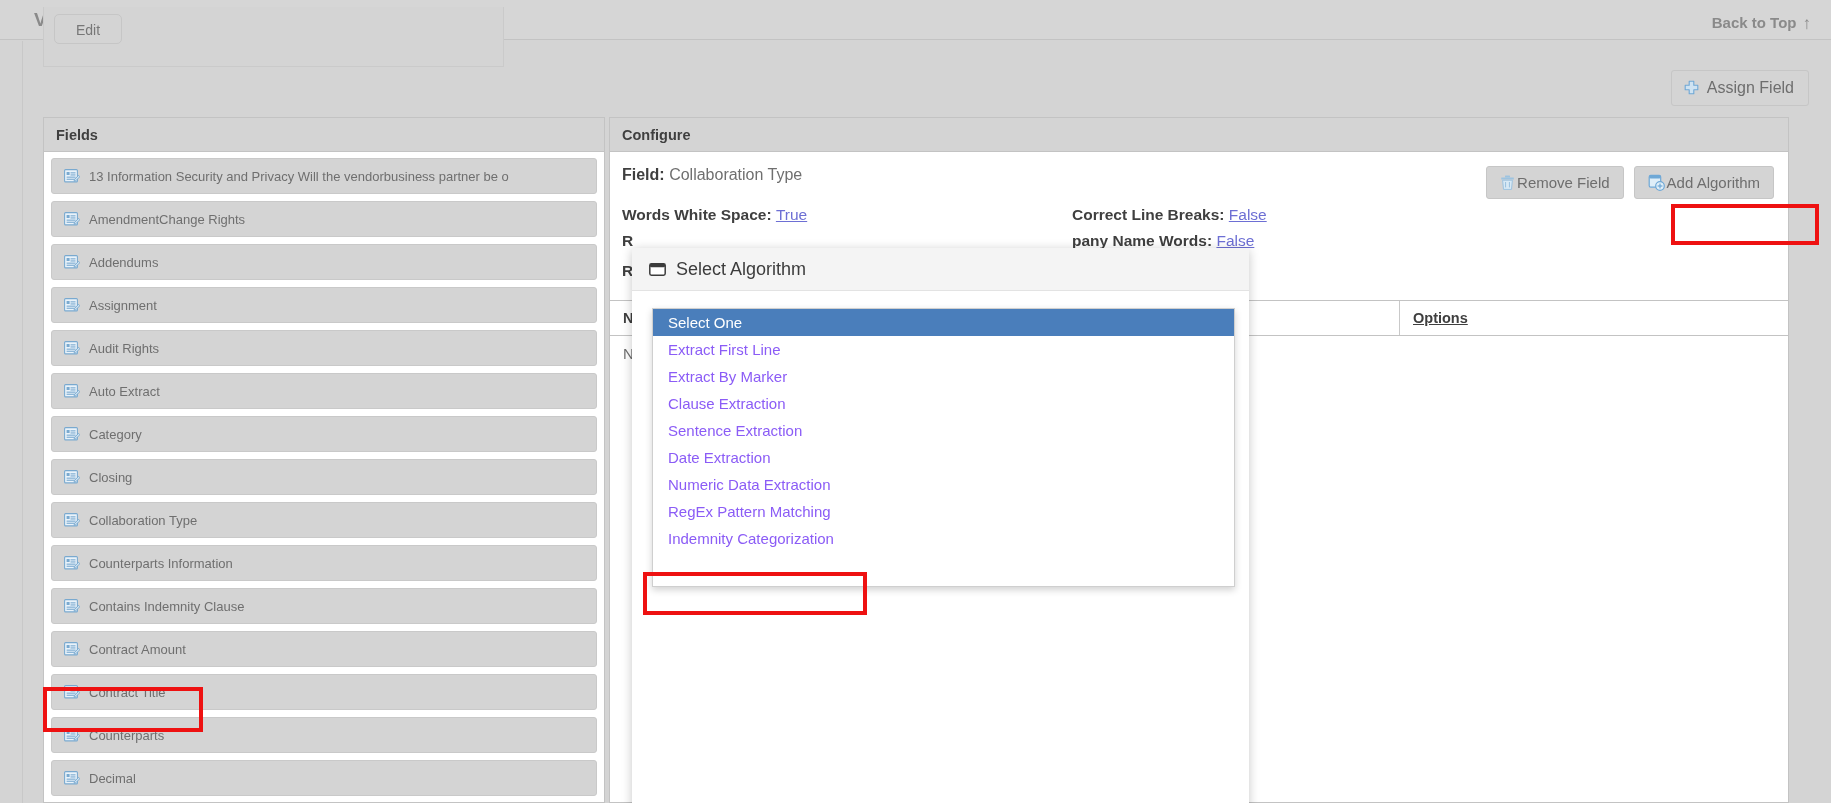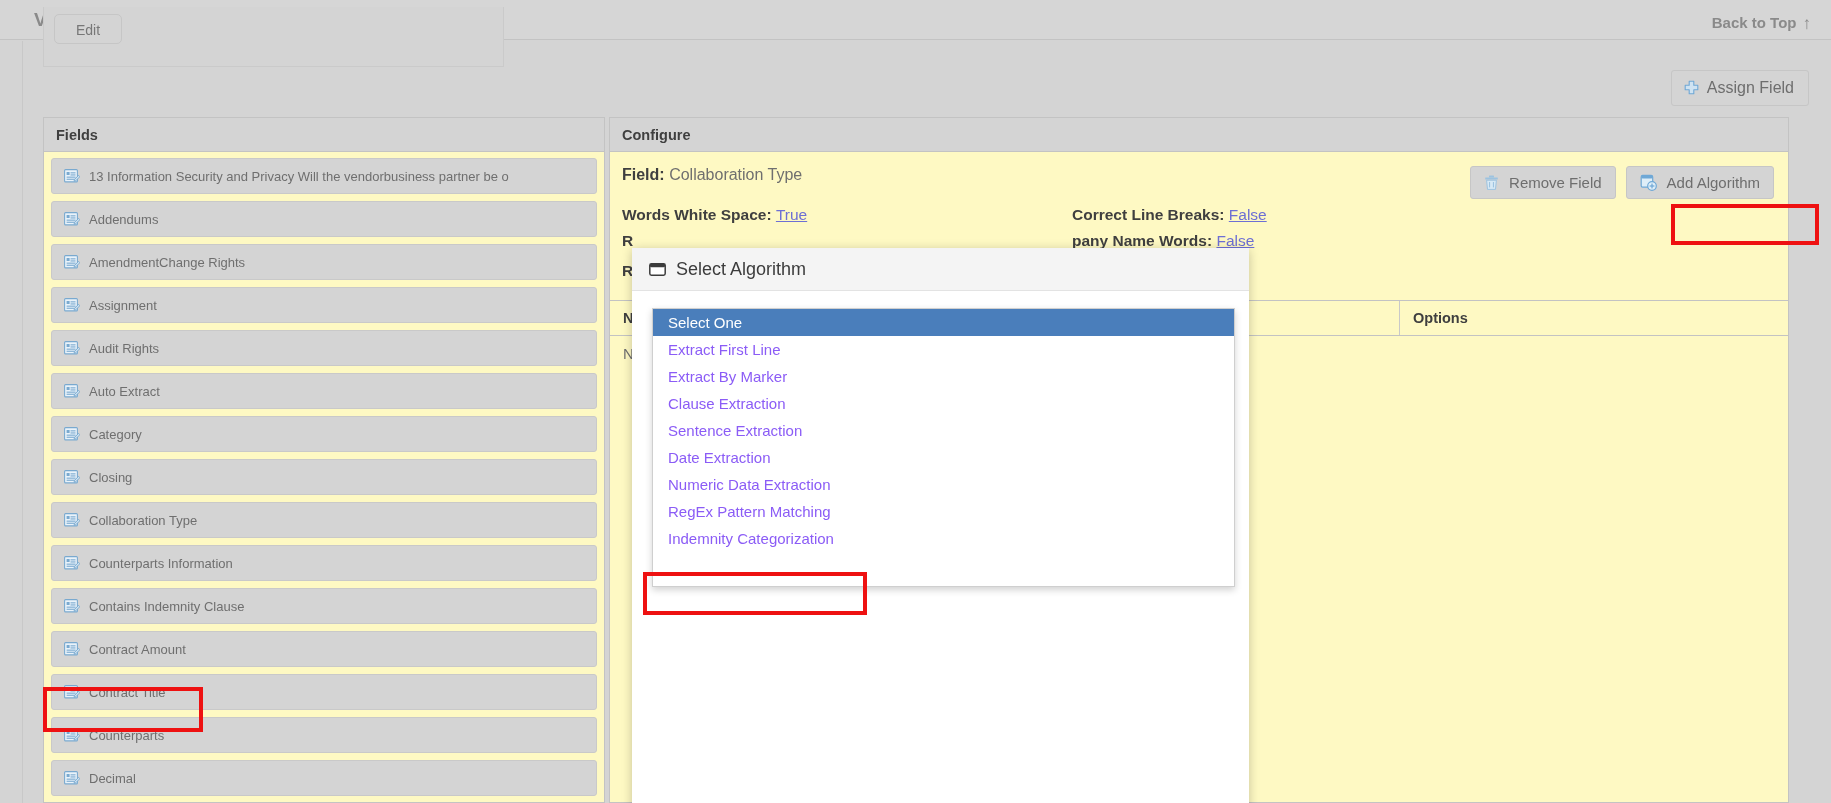--- a/index.html
+++ b/index.html
@@ -107,21 +107,21 @@
     box-sizing: border-box;
     display: flex;
     align-items: center;
     gap: 7px;
   }
 
   
   .panel {
     position: absolute;
     border: 1px solid #c3c3c3;
-    background: #fef9c3;
+    background: #ffffff;
     box-sizing: border-box;
   }
   .panel-fields {
     left: 43px; top: 76px;
     width: 562px; height: 686px;
   }
   .panel-configure {
     left: 609px; top: 76px;
     width: 1180px; height: 686px;
   }
@@ -219,21 +219,21 @@
     border: 1px solid #c6c6c6;
     border-radius: 3px;
     background: #d4d4d4;
     color: #6e6e6e;
     font-size: 15px;
     line-height: 31px;
     cursor: pointer;
     box-sizing: border-box;
     display: flex;
     align-items: center;
-    gap: 10px;
+    gap: 2px;
     white-space: nowrap;
   }
 
   
   .algo-table {
     position: absolute;
     left: 0; top: 148px;
     width: 1178px;
     border-top: 1px solid #c3c3c3;
   }
@@ -246,21 +246,21 @@
     font-weight: bold;
     color: #3f3f3f;
   }
   .algo-head .th {
     padding-left: 13px;
     box-sizing: border-box;
     height: 34px;
     line-height: 34px;
   }
   .th-name { width: 790px; border-right: 1px solid #c9c9c9; }
-  .th-options { width: 388px; }
+  .th-options { width: 388px; text-decoration: underline; }
   .algo-empty {
     padding: 9px 0 0 13px;
     font-size: 15px;
     color: #6f6f6f;
   }
 
   
   .modal {
     position: absolute;
     left: 632px; top: 207px;
@@ -380,34 +380,34 @@
         <div class="field-item">
           <svg class="doc-icon" viewBox="0 0 16 14">
             <rect x="0.6" y="0.6" width="12.8" height="12.3" rx="1" fill="#eaf3fa" stroke="#79a9cf" stroke-width="1.1"></rect>
             <rect x="2.6" y="3" width="3" height="3" fill="#79a9cf"></rect>
             <rect x="6.5" y="3.3" width="5" height="1.1" fill="#79a9cf"></rect>
             <rect x="6.5" y="5.4" width="5" height="1.1" fill="#79a9cf"></rect>
             <rect x="2.6" y="7.6" width="9" height="1.1" fill="#79a9cf"></rect>
             <rect x="2.6" y="9.7" width="9" height="1.1" fill="#79a9cf"></rect>
             <path d="M10.6 10.3 L14.6 6.4 L15.9 7.7 L11.9 11.6 L10 12.2 Z" fill="#cfe3f2" stroke="#79a9cf" stroke-width="0.9" stroke-linejoin="round"></path>
           </svg>
+          <span class="fi-label">AmendmentChange Rights</span>
+        </div>
+
+        <div class="field-item">
+          <svg class="doc-icon" viewBox="0 0 16 14">
+            <rect x="0.6" y="0.6" width="12.8" height="12.3" rx="1" fill="#eaf3fa" stroke="#79a9cf" stroke-width="1.1"></rect>
+            <rect x="2.6" y="3" width="3" height="3" fill="#79a9cf"></rect>
+            <rect x="6.5" y="3.3" width="5" height="1.1" fill="#79a9cf"></rect>
+            <rect x="6.5" y="5.4" width="5" height="1.1" fill="#79a9cf"></rect>
+            <rect x="2.6" y="7.6" width="9" height="1.1" fill="#79a9cf"></rect>
+            <rect x="2.6" y="9.7" width="9" height="1.1" fill="#79a9cf"></rect>
+            <path d="M10.6 10.3 L14.6 6.4 L15.9 7.7 L11.9 11.6 L10 12.2 Z" fill="#cfe3f2" stroke="#79a9cf" stroke-width="0.9" stroke-linejoin="round"></path>
+          </svg>
           <span class="fi-label">Addendums</span>
-        </div>
-
-        <div class="field-item">
-          <svg class="doc-icon" viewBox="0 0 16 14">
-            <rect x="0.6" y="0.6" width="12.8" height="12.3" rx="1" fill="#eaf3fa" stroke="#79a9cf" stroke-width="1.1"></rect>
-            <rect x="2.6" y="3" width="3" height="3" fill="#79a9cf"></rect>
-            <rect x="6.5" y="3.3" width="5" height="1.1" fill="#79a9cf"></rect>
-            <rect x="6.5" y="5.4" width="5" height="1.1" fill="#79a9cf"></rect>
-            <rect x="2.6" y="7.6" width="9" height="1.1" fill="#79a9cf"></rect>
-            <rect x="2.6" y="9.7" width="9" height="1.1" fill="#79a9cf"></rect>
-            <path d="M10.6 10.3 L14.6 6.4 L15.9 7.7 L11.9 11.6 L10 12.2 Z" fill="#cfe3f2" stroke="#79a9cf" stroke-width="0.9" stroke-linejoin="round"></path>
-          </svg>
-          <span class="fi-label">AmendmentChange Rights</span>
         </div>
 
         <div class="field-item">
           <svg class="doc-icon" viewBox="0 0 16 14">
             <rect x="0.6" y="0.6" width="12.8" height="12.3" rx="1" fill="#eaf3fa" stroke="#79a9cf" stroke-width="1.1"></rect>
             <rect x="2.6" y="3" width="3" height="3" fill="#79a9cf"></rect>
             <rect x="6.5" y="3.3" width="5" height="1.1" fill="#79a9cf"></rect>
             <rect x="6.5" y="5.4" width="5" height="1.1" fill="#79a9cf"></rect>
             <rect x="2.6" y="7.6" width="9" height="1.1" fill="#79a9cf"></rect>
             <rect x="2.6" y="9.7" width="9" height="1.1" fill="#79a9cf"></rect>

